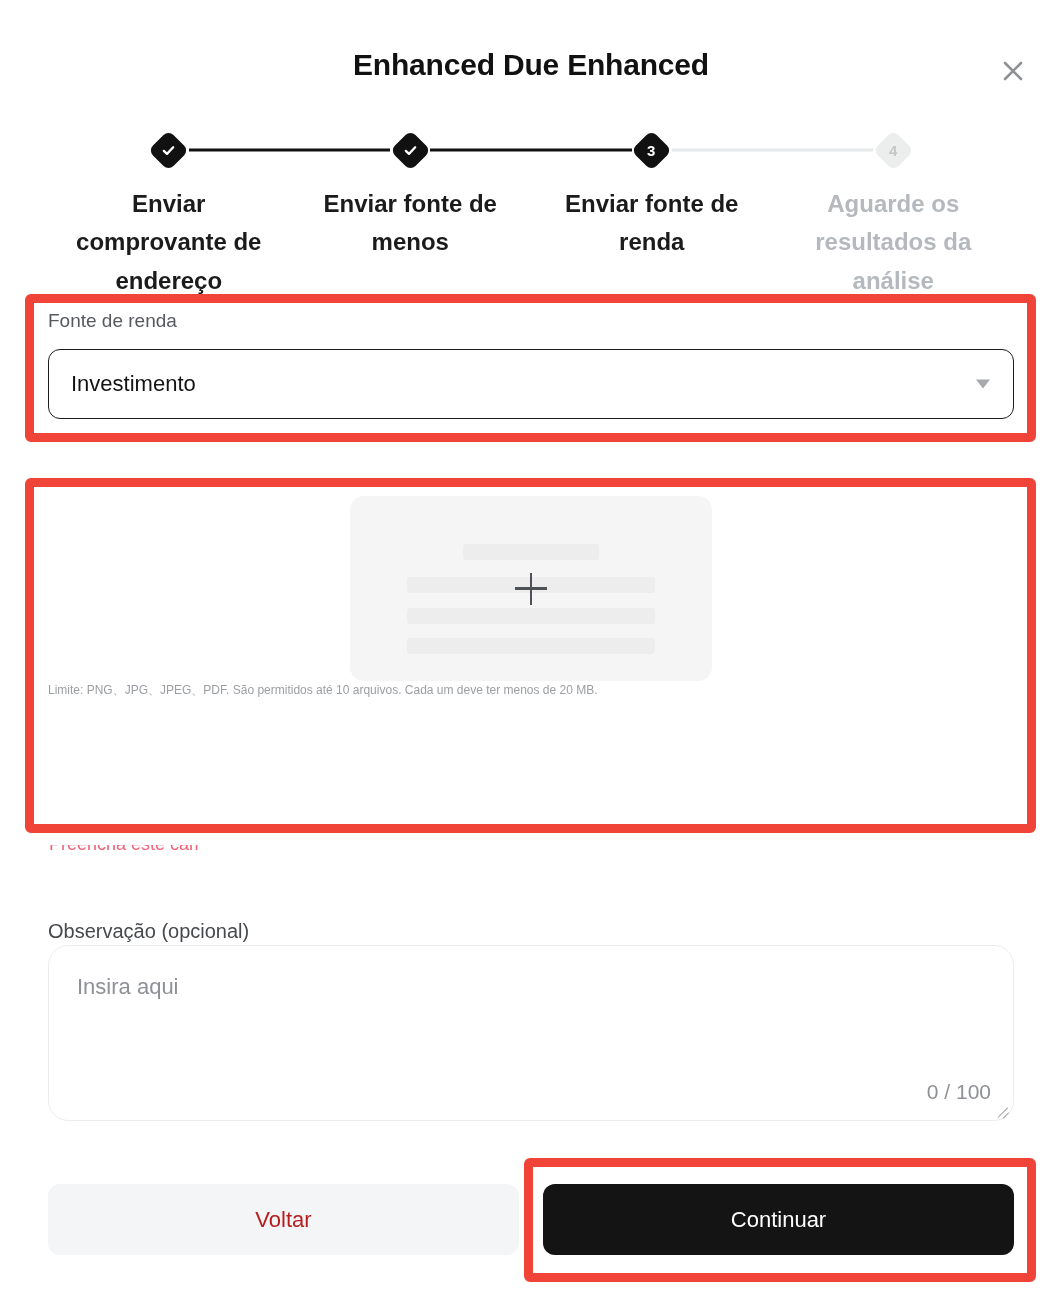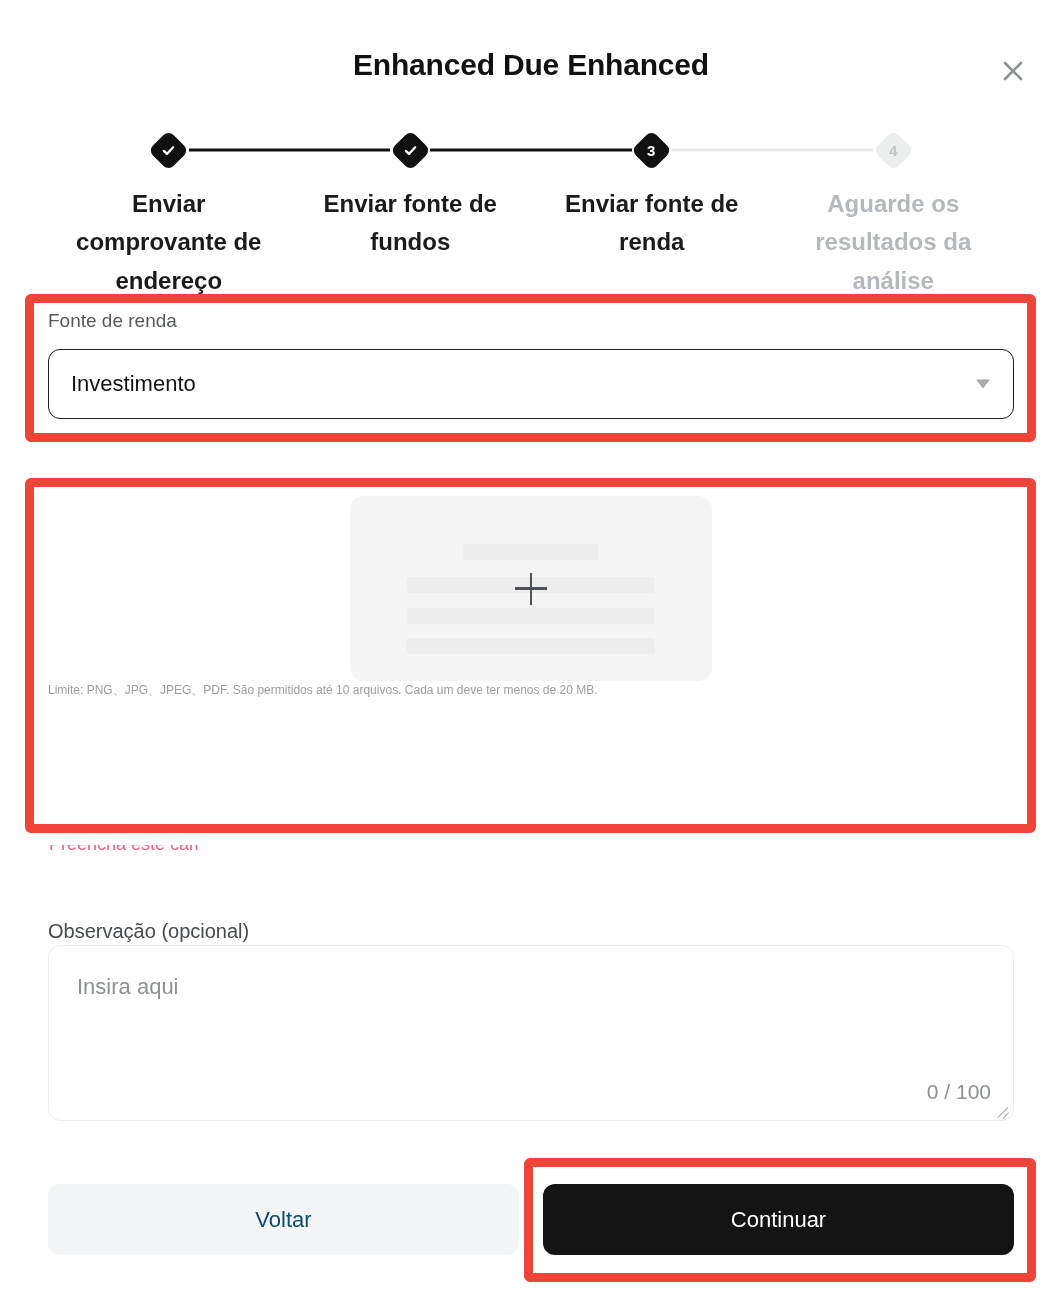--- a/index.html
+++ b/index.html
@@ -241,21 +241,21 @@
   }
   .obs-label {
     font-size: 20px;
     color: #46494d;
     margin-bottom: 2px;
   }
   .textarea-box {
     position: relative;
     height: 176px;
     border: 1.4px solid #ededee;
-    border-radius: 12px;
+    border-radius: 20px;
     background: #ffffff;
   }
   .textarea-placeholder {
     position: absolute;
     left: 28px;
     top: 28px;
     font-size: 22px;
     color: #8e9195;
   }
   .char-counter {
@@ -298,21 +298,21 @@
     height: 71px;
     border-radius: 12px;
     border: none;
     font-family: inherit;
     font-size: 22px;
     display: flex;
     align-items: center;
     justify-content: center;
     cursor: pointer;
   }
-  .btn-back { background: #f4f5f6; color: #0c4a6e; }
+  .btn-back { background: #f4f5f6; color: #b91c1c; }
   .btn-continue { background: #141414; color: #ffffff; }
 </style>
 </head>
 <body>
 
 <div class="modal-header">
   <div class="modal-title">Enhanced Due Enhanced</div>
   <div class="close-btn">
     <span>
       <svg width="26" height="26" viewBox="0 0 26 26" aria-hidden="true">
@@ -342,21 +342,21 @@
     <div class="step-marker-row">
       <div class="marker done">
         <span class="marker-inner">
           <svg class="check" viewBox="0 0 16 16" aria-hidden="true">
             <path d="M3 8.4 L6.4 11.6 L13 4.6" fill="none" stroke="#ffffff" stroke-width="2.4" stroke-linecap="round" stroke-linejoin="round"></path>
           </svg>
         </span>
       </div>
       <div class="connector solid"></div>
     </div>
-    <div class="step-label">Enviar fonte de fundos</div>
+    <div class="step-label">Enviar fonte de menos</div>
   </div>
 
   <div class="step">
     <div class="step-marker-row">
       <div class="marker current">
         <span class="marker-inner">3</span>
       </div>
       <div class="connector faded"></div>
     </div>
     <div class="step-label">Enviar fonte de renda</div>

